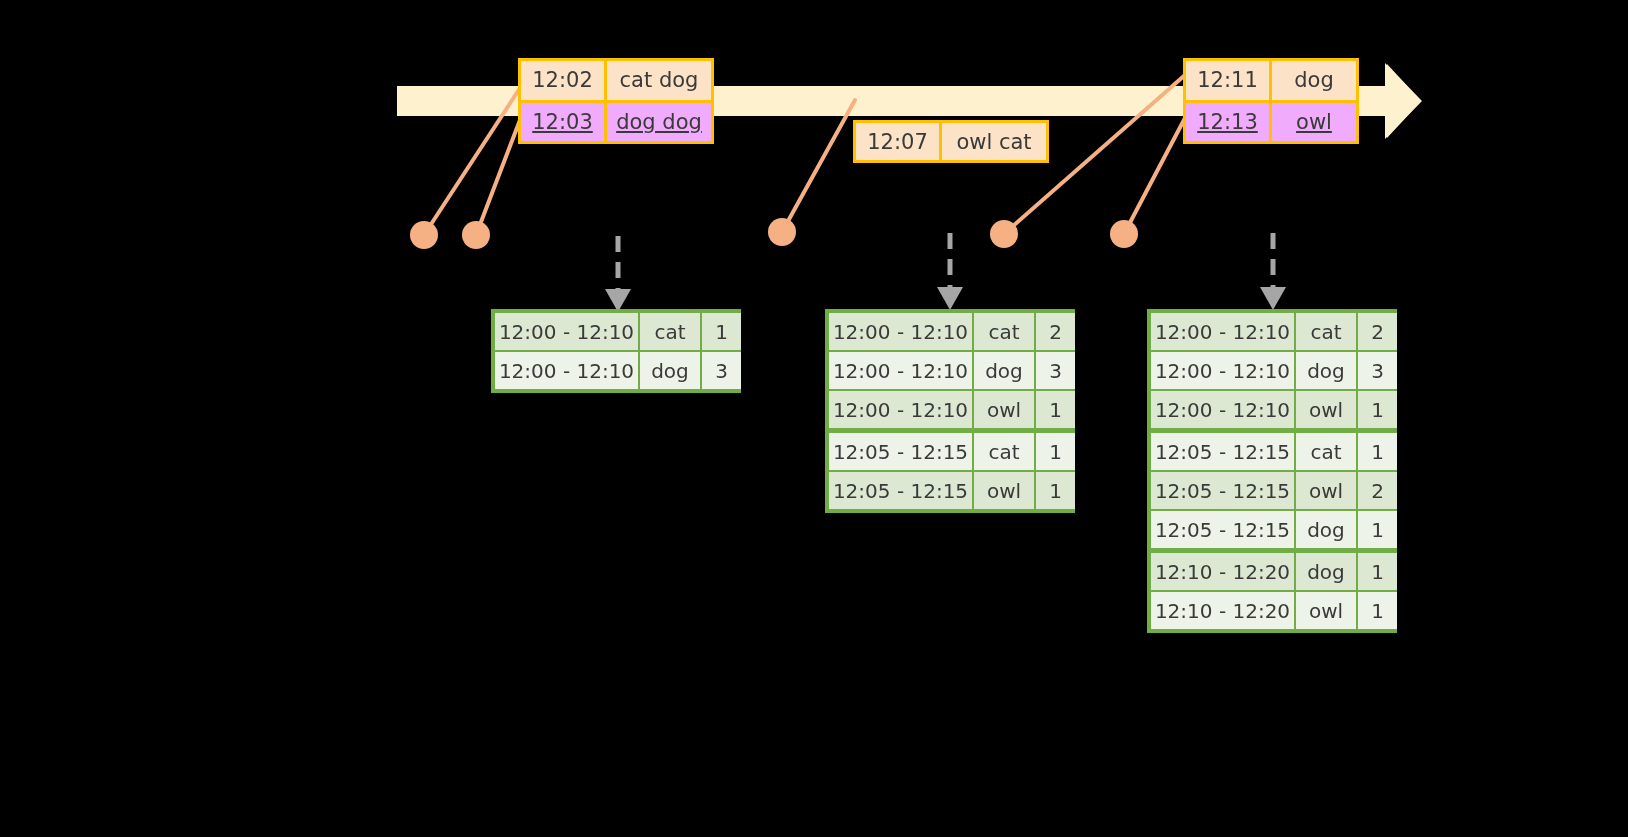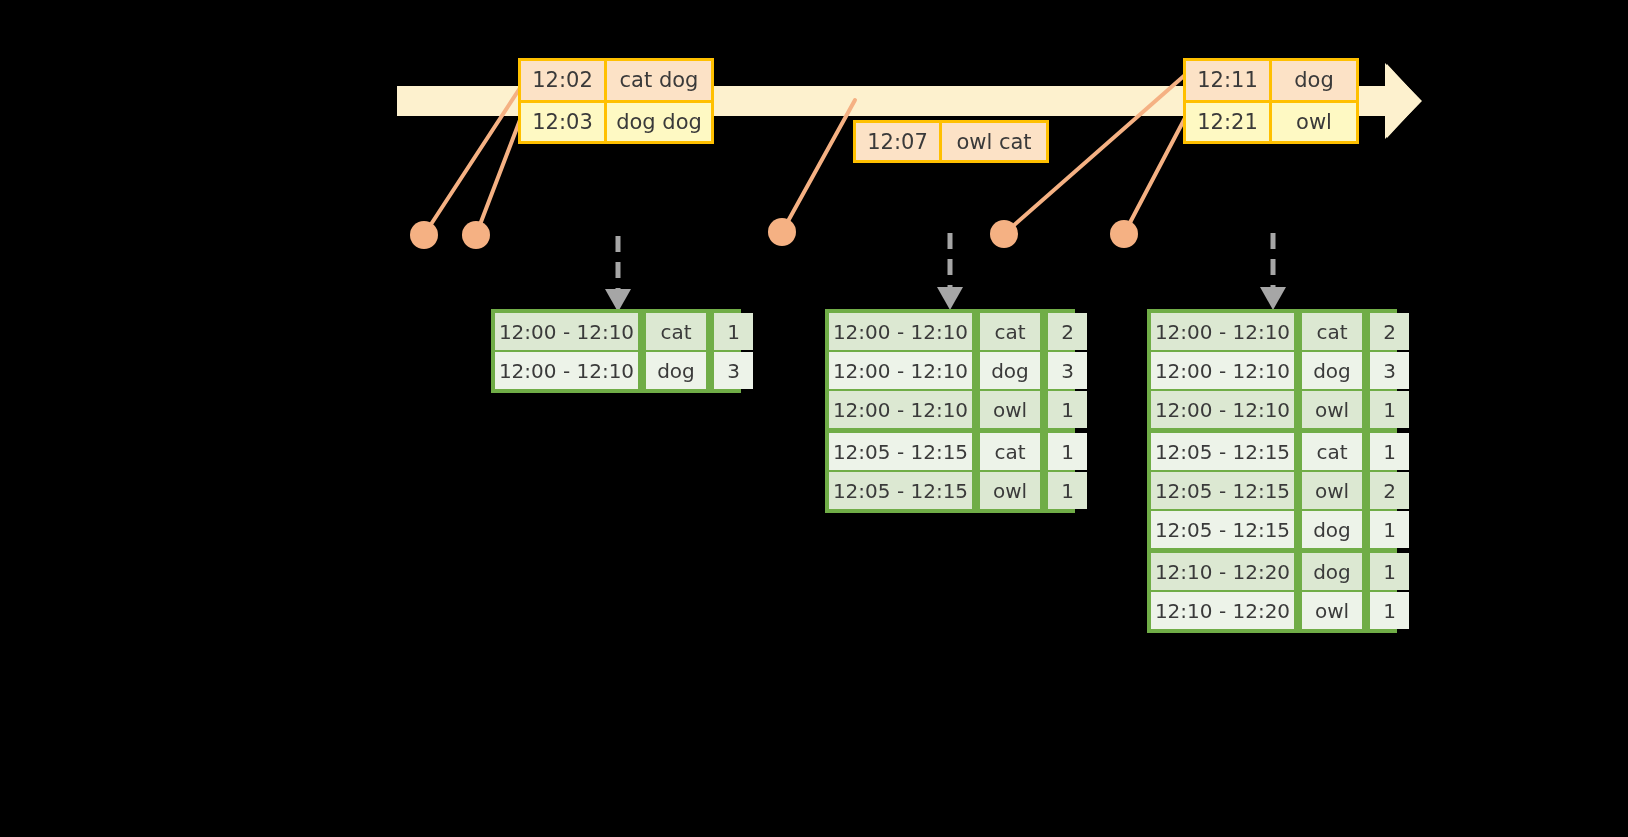--- a/index.html
+++ b/index.html
@@ -14,26 +14,26 @@
   .evt{position:absolute;border:3px solid #FFC000;box-sizing:border-box;
        display:flex;flex-direction:column;}
   .evt-row{display:flex;flex:1;}
   .evt-row + .evt-row{border-top:3px solid #FFC000;}
   .evt-cell{display:flex;align-items:center;justify-content:center;
             font-size:21px;color:#3a3a3a;box-sizing:border-box;
             white-space:nowrap;}
   .evt-cell.t{flex:0 0 86px;border-right:3px solid #FFC000;}
   .evt-cell.v{flex:1 1 auto;}
   .sh-dark{background:#FCE2C6;}
-  .sh-light{background:#fef9c3;}
+  .sh-light{background:#f0abfc;text-decoration:underline;}
 
   
   .gtab{position:absolute;border:4px solid #70AD47;box-sizing:border-box;
         background:#70AD47;display:flex;flex-direction:column;gap:2px;}
-  .grow{display:flex;gap:8px;height:37px;}
+  .grow{display:flex;gap:2px;height:37px;}
   .grow.grp{margin-top:3px;}
   .gcell{display:flex;align-items:center;justify-content:center;
          font-size:20px;color:#3a3a3a;box-sizing:border-box;white-space:nowrap;}
   .gcell.win{flex:0 0 var(--wwin);}
   .gcell.key{flex:0 0 var(--wkey);}
   .gcell.cnt{flex:0 0 var(--wcnt);}
   .gd{background:#DCE8D2;}
   .gl{background:#EDF3E9;}
 
   
@@ -95,21 +95,21 @@
       <div class="evt-cell v sh-dark">owl cat</div>
     </div>
   </div>
 
   <div class="evt" style="left:1166px;top:58px;width:176px;height:86px;justify-content:center;">
     <div class="evt-row">
       <div class="evt-cell t sh-dark">12:11</div>
       <div class="evt-cell v sh-dark">dog</div>
     </div>
     <div class="evt-row">
-      <div class="evt-cell t sh-light">12:21</div>
+      <div class="evt-cell t sh-light">12:13</div>
       <div class="evt-cell v sh-light">owl</div>
     </div>
   </div>
 
   <div class="gtab" style="left:474px;top:309px;width:250px;--wwin:143px;--wkey:60px;--wcnt:39px;">
       <div class="grow">
         <div class="gcell win gd">12:00 - 12:10</div>
         <div class="gcell key gd">cat</div>
         <div class="gcell cnt gd">1</div>
       </div>

